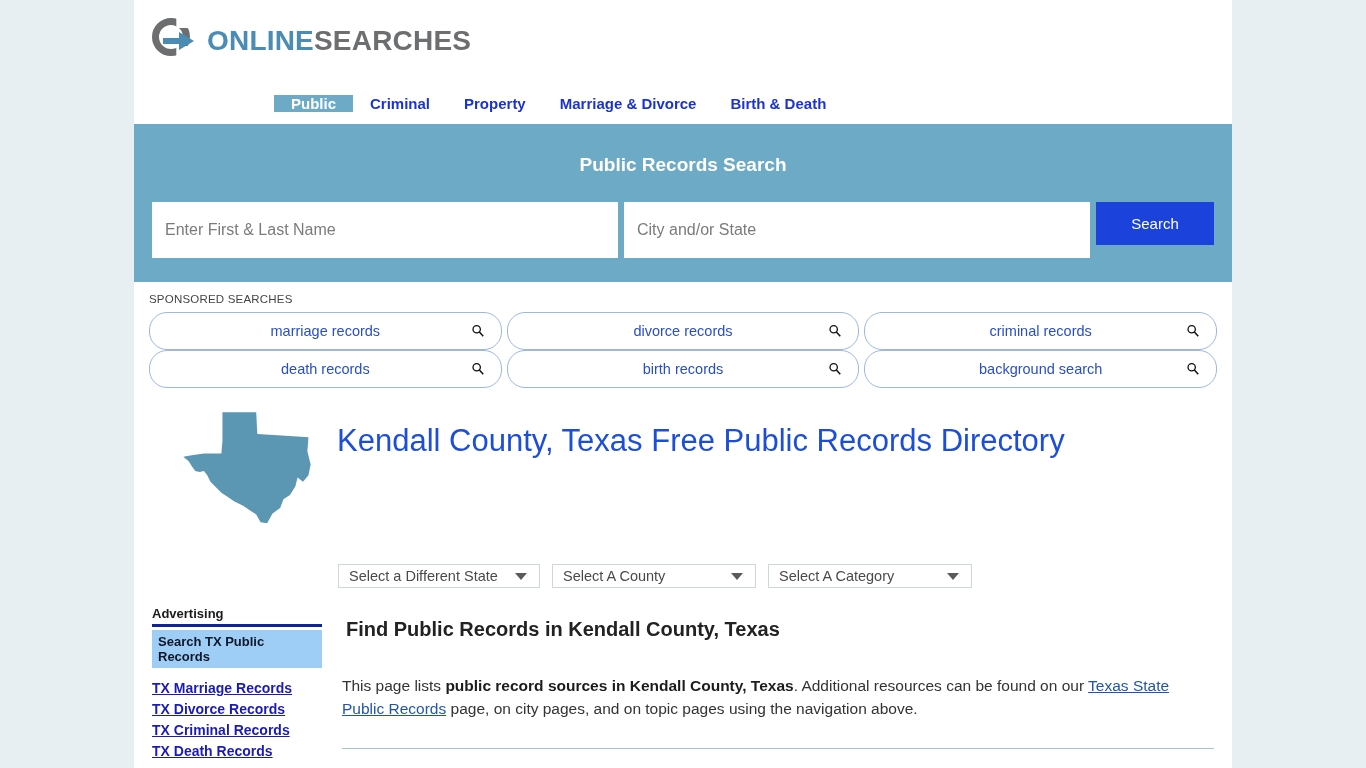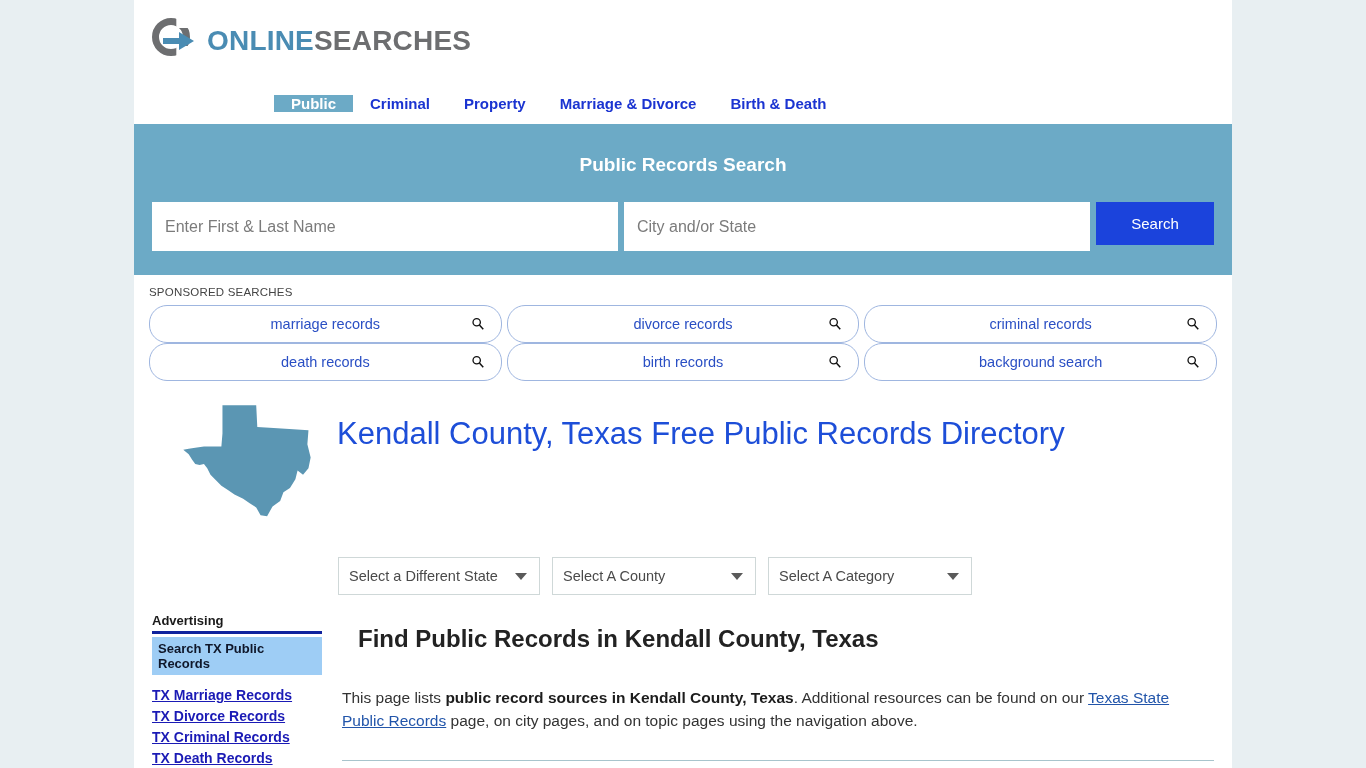--- a/index.html
+++ b/index.html
@@ -90,21 +90,21 @@
     color: #ffffff;
     font-size: 19px;
     font-weight: bold;
     margin: 10px 0 26px 0;
   }
   .banner-form {
     display: flex;
     gap: 6px;
   }
   .banner-form input {
-    height: 49px;
+    height: 56px;
     border: none;
     outline: none;
     font-size: 16px;
     color: #15803d;
     padding: 0 13px;
     box-sizing: border-box;
     font-family: "Liberation Sans", sans-serif;
     background: #fff;
   }
   .banner-form input::placeholder { color: #7b7b7b; }
@@ -181,21 +181,21 @@
     max-width: 760px;
   }
 
   
   .selectors {
     display: flex;
     gap: 12px;
     padding: 28px 0 0 204px;
   }
   .sel {
-    height: 38px;
+    height: 24px;
     border: 1px solid #cfd8d8;
     background: #fff;
     display: flex;
     align-items: center;
     position: relative;
     cursor: pointer;
     box-sizing: border-box;
     text-align: center;
   }
   .sel span.v {
@@ -259,24 +259,24 @@
     text-decoration: underline;
     margin-bottom: 5px;
   }
 
   .content {
     flex: 1 1 auto;
     padding-left: 20px;
     padding-top: 2px;
   }
   .h2 {
-    font-size: 24px;
+    font-size: 20px;
     font-weight: bold;
     color: #222;
-    margin: 14px 0 0 16px;
+    margin: 14px 0 0 4px;
   }
   .para {
     font-size: 15.5px;
     color: #333;
     line-height: 1.45;
     margin: 34px 0 0 0;
     max-width: 860px;
   }
   .para b { font-weight: bold; color: #1c1c1c; }
   .para a { color: #2255aa; text-decoration: underline; }

